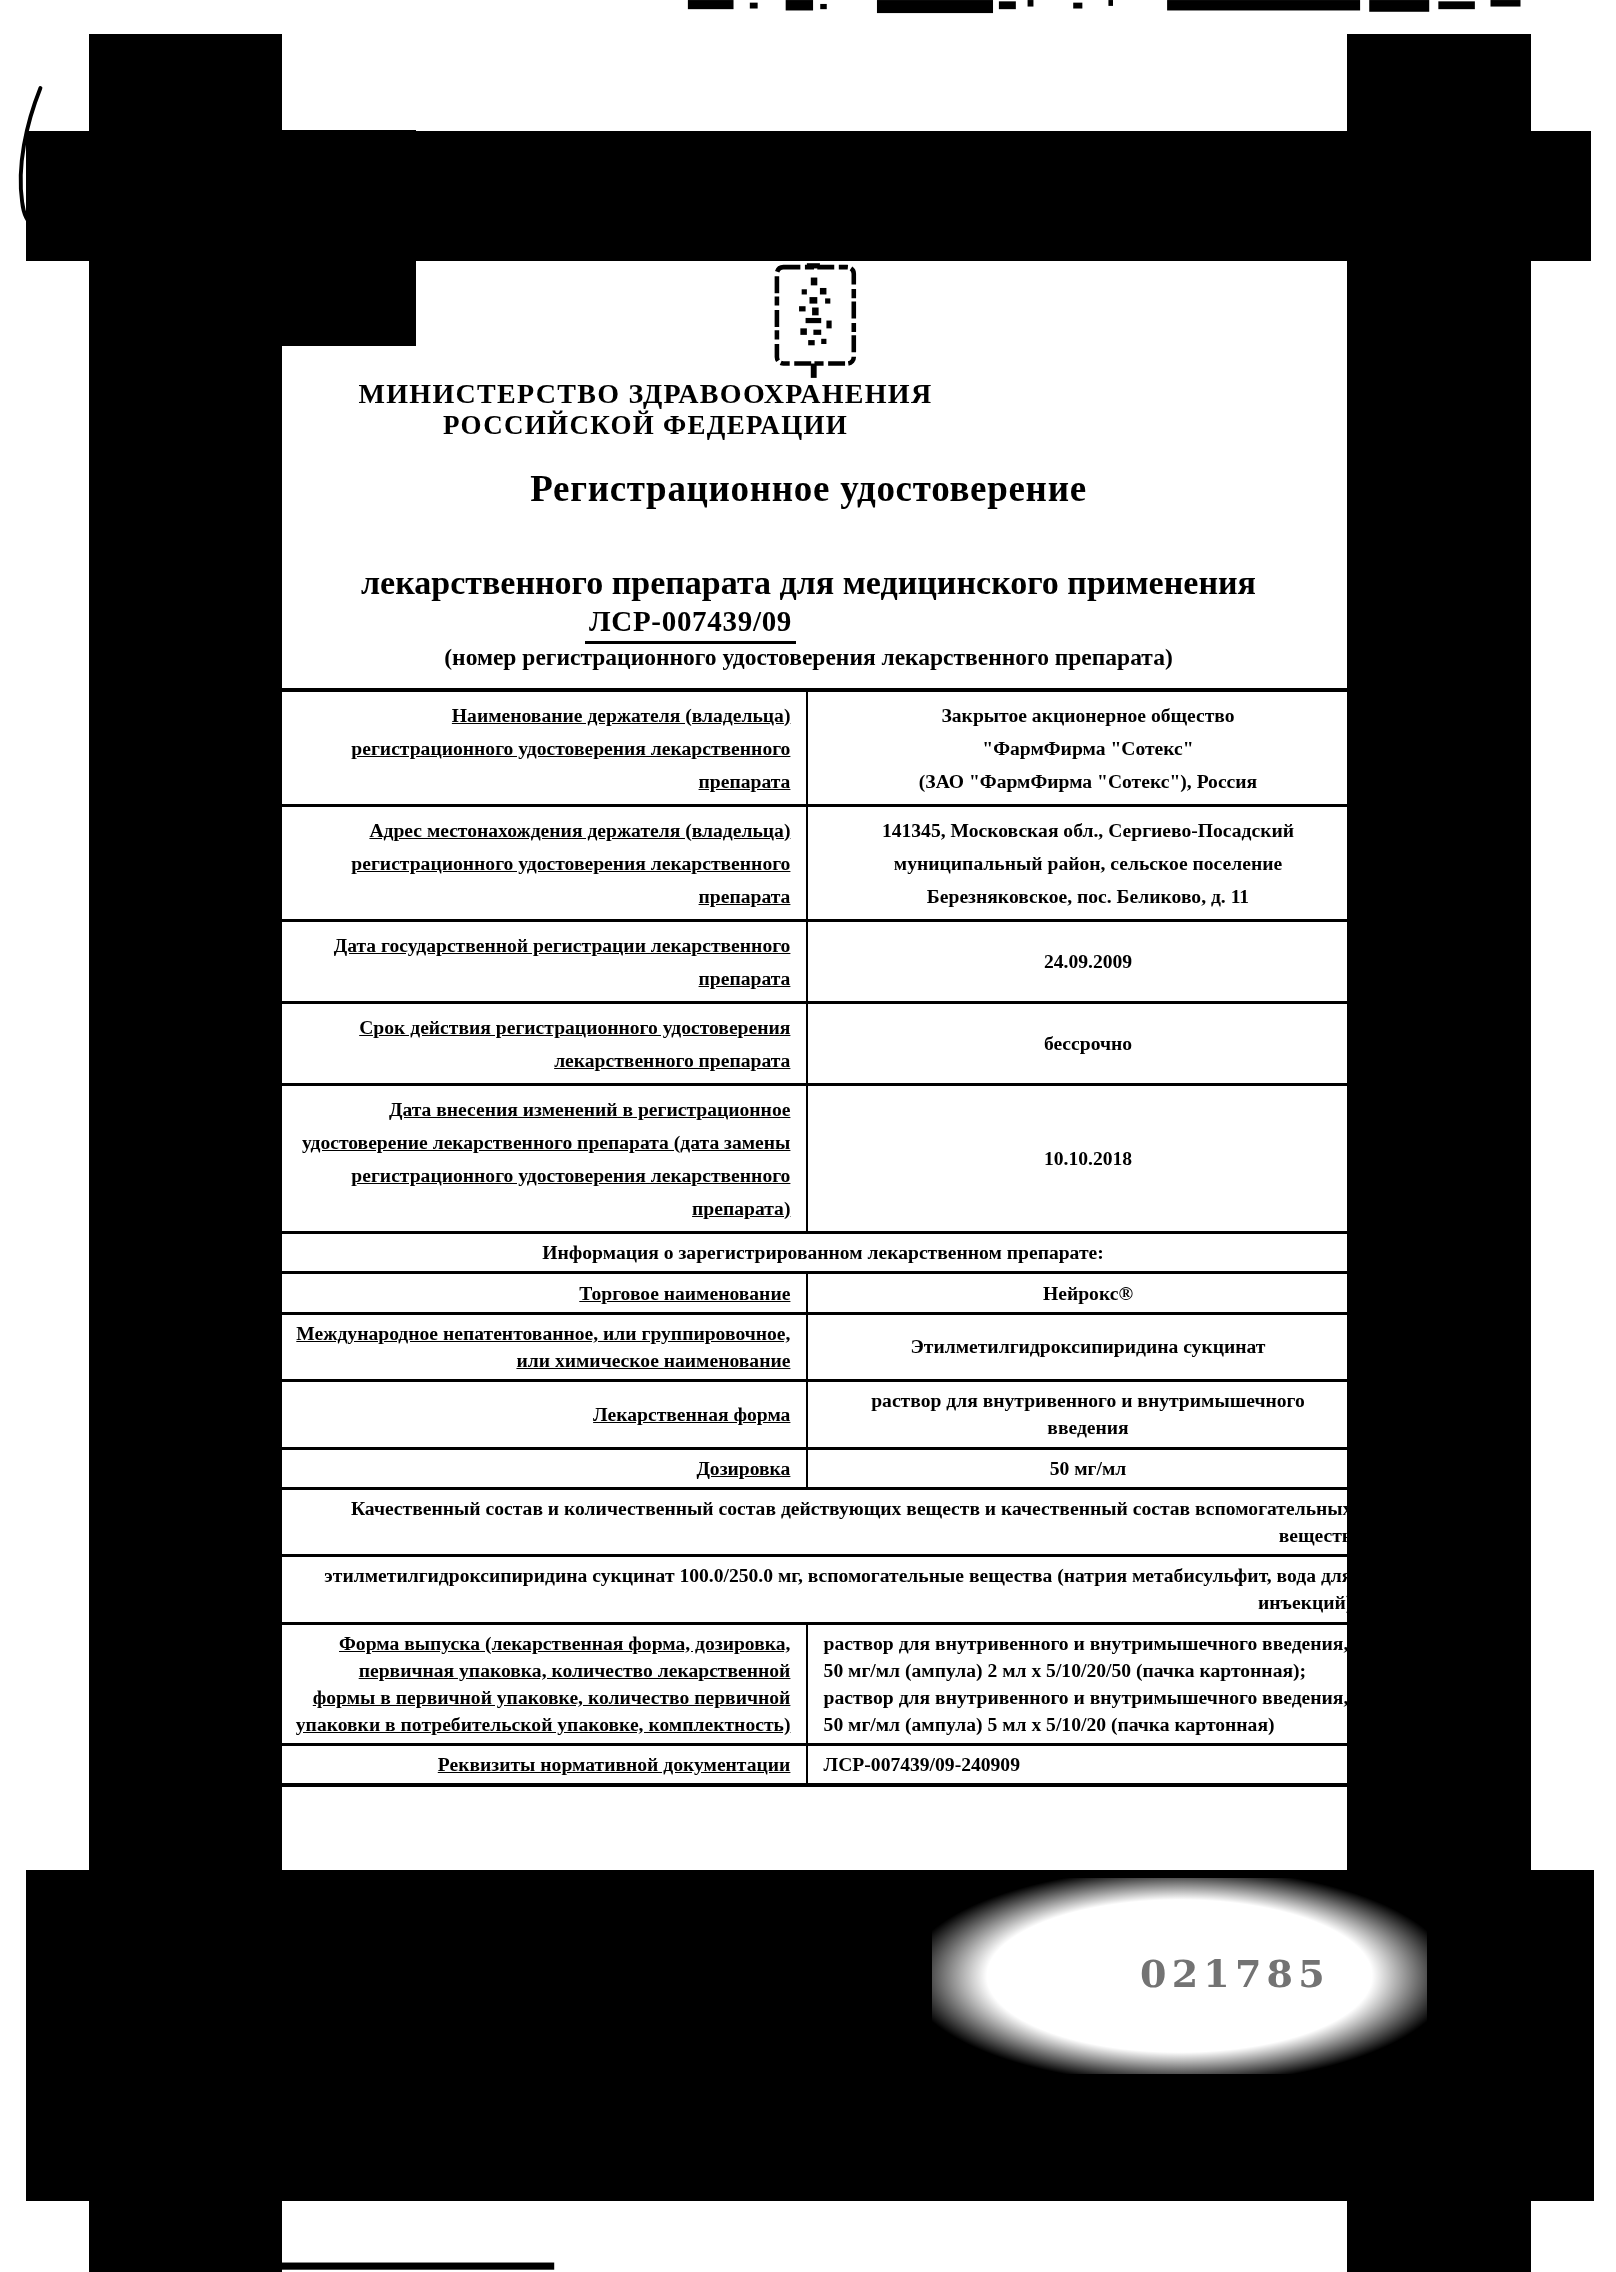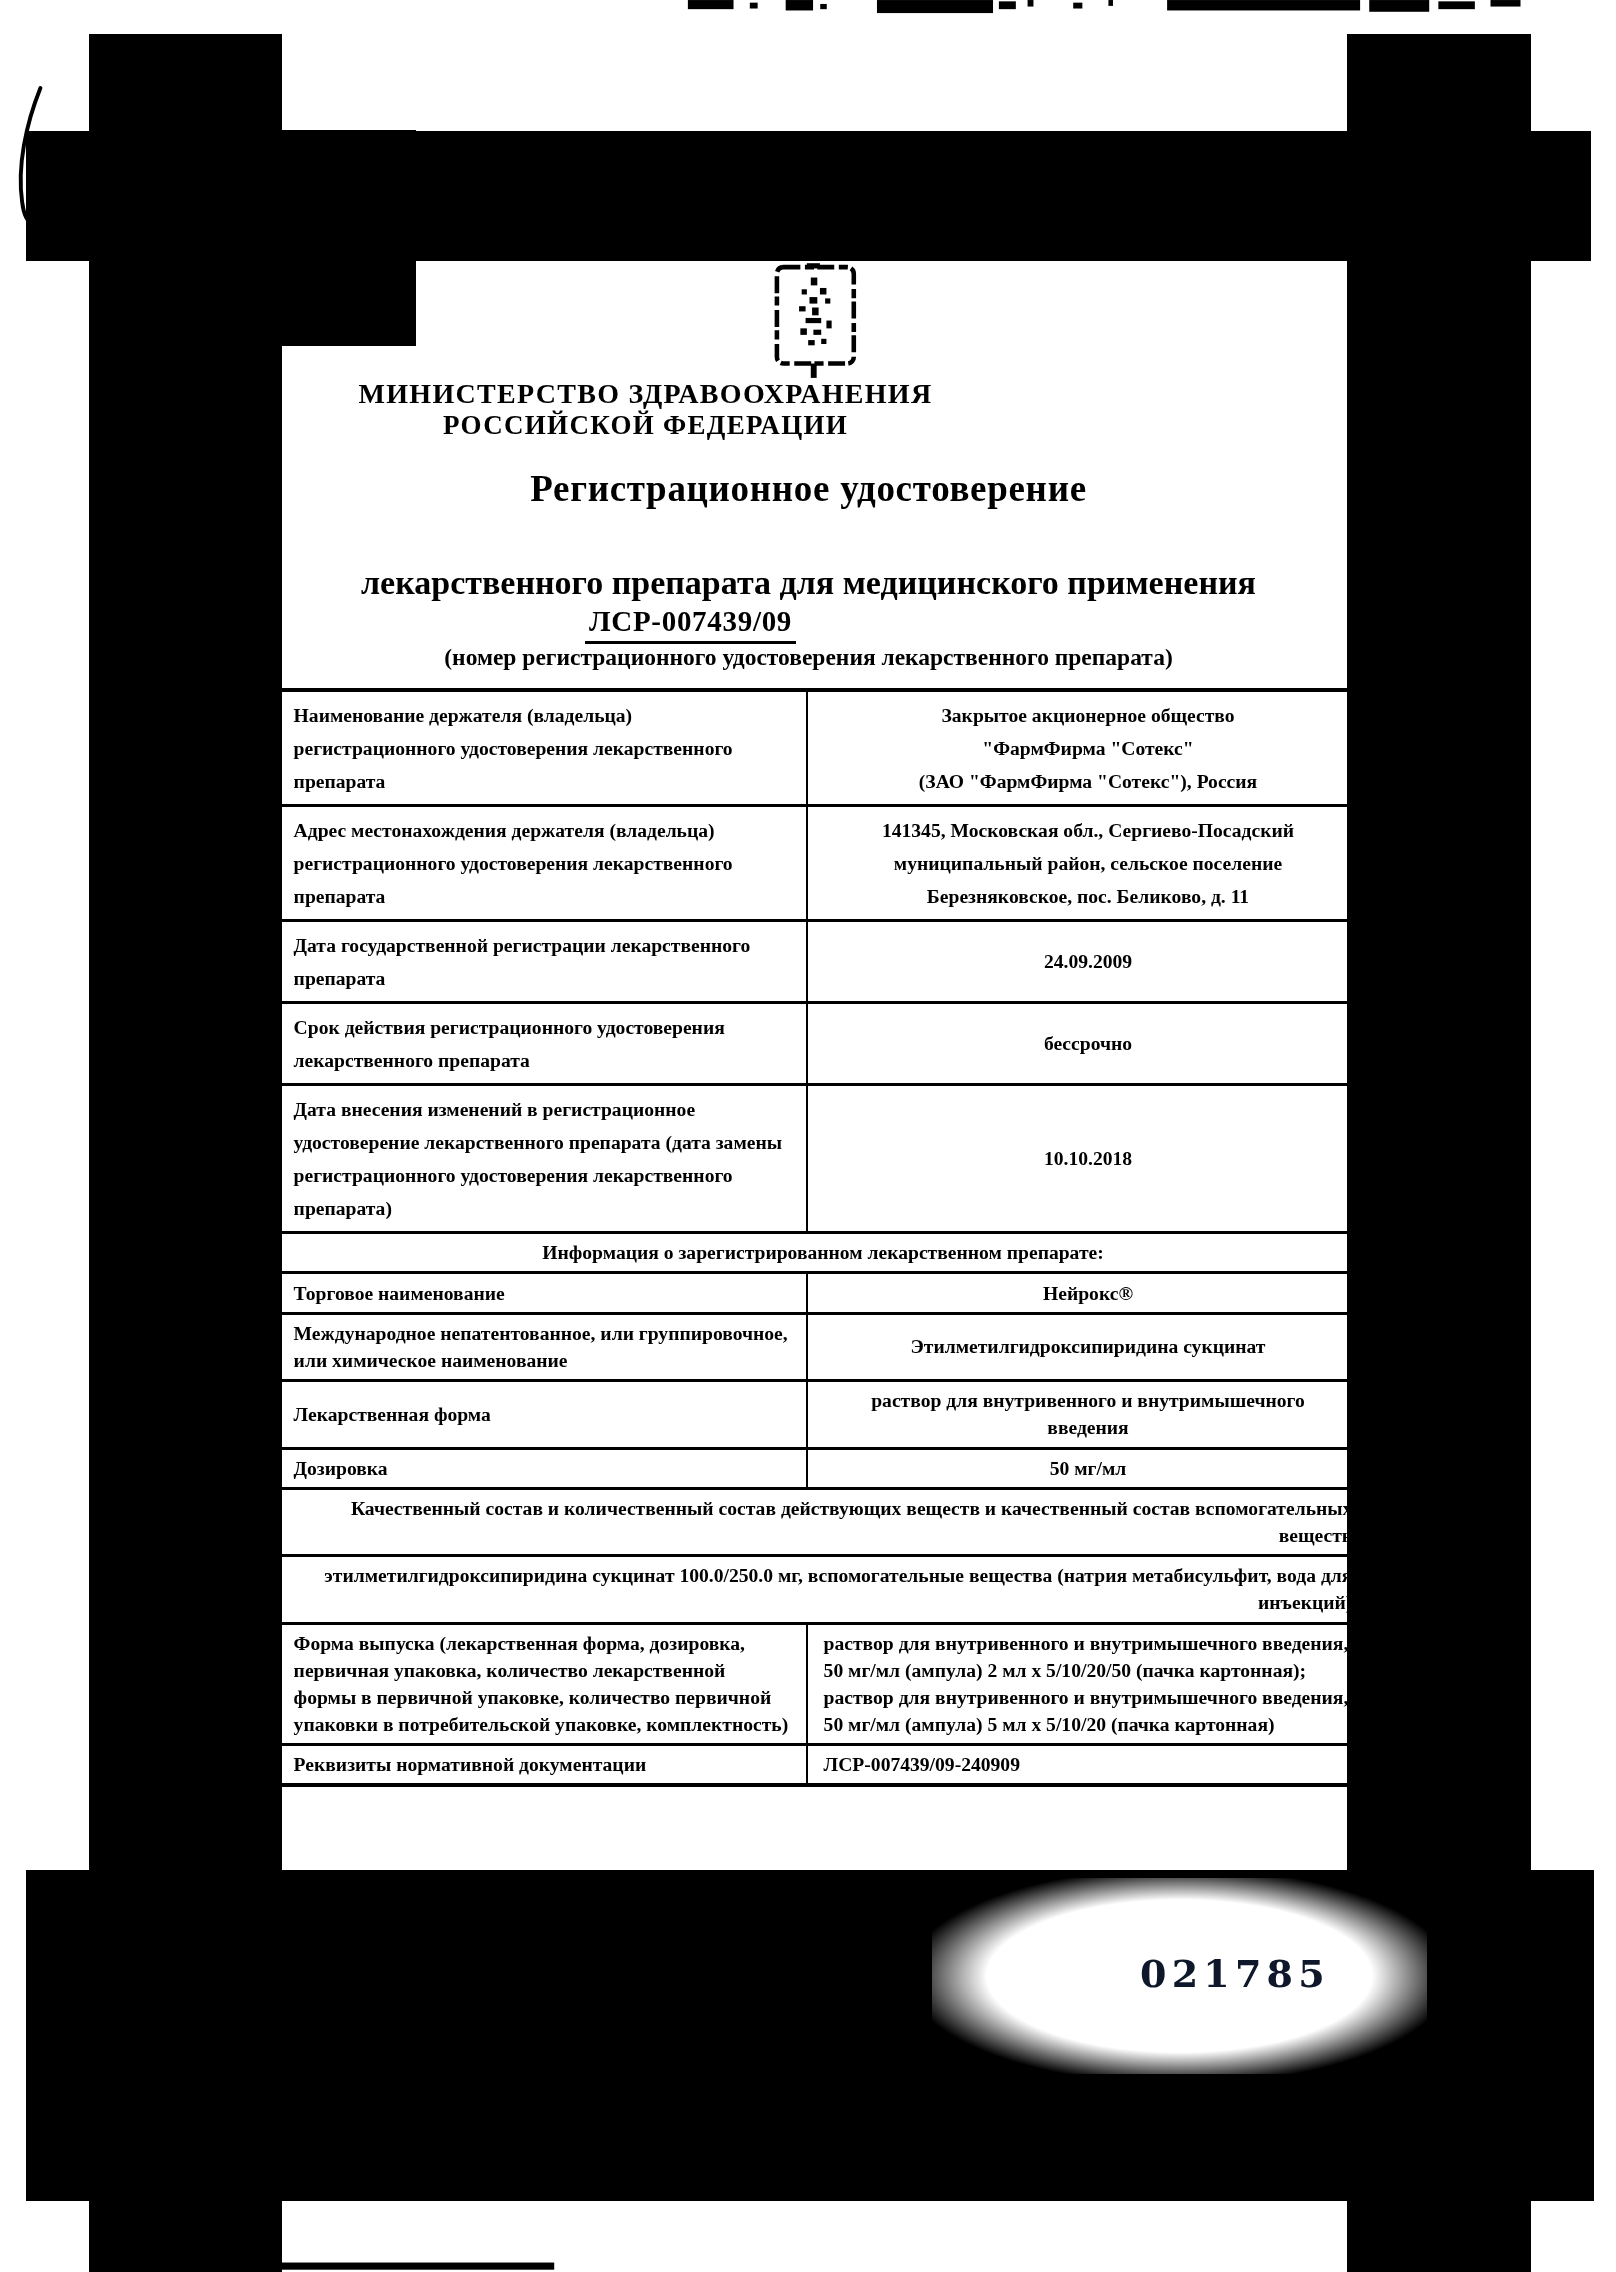--- a/index.html
+++ b/index.html
@@ -26,33 +26,33 @@
     font-size:23.5px; font-weight:700;}
 
   
   .doc-table{position:absolute; left:274px; top:688px; width:1098px;
     border-collapse:collapse; table-layout:fixed; border:4.6px solid #000;}
   .doc-table td{border:2.6px solid #000; border-top-width:3.9px; border-bottom-width:3.9px;
     font-size:19.6px; font-weight:700; padding:5.2px 15.6px; vertical-align:middle;
     word-wrap:break-word;}
   .doc-table tr.airy td{line-height:33px; padding-top:6.5px; padding-bottom:6.5px;}
   .doc-table tr.tight td{line-height:27px;}
-  .lbl{text-align:left;}
+  .lbl{text-align:right;text-decoration:underline;}
   .val{text-align:center; white-space:pre-line;margin-left:12px;}
   .val-left{text-align:left; white-space:pre-line;}
   .sec{text-align:center; padding-top:7.8px; padding-bottom:7.8px;}
   .full-left{text-align:right;}
 
   
   .stamp-clear{position:absolute; left:932px; top:1878px; width:495px; height:196px;
     background:radial-gradient(ellipse at center, #ffffff 55%, rgba(255,255,255,0) 78%);
     z-index:2;}
   .stamp{position:absolute; left:1140px; top:1951px; z-index:3;
     font-family:"DejaVu Serif", serif; font-size:38px; font-weight:600;
-    letter-spacing:5.2px; color:#0f172a;}
+    letter-spacing:5.2px; color:#737373;}
 
   
   .emblem{position:absolute; left:773px; top:263px; z-index:2;}
 </style>
 </head>
 <body>
 
 <div class="page">
 
   <svg class="noise-layer" width="1617" height="2273" viewBox="0 0 2480 3486" aria-hidden="true">

